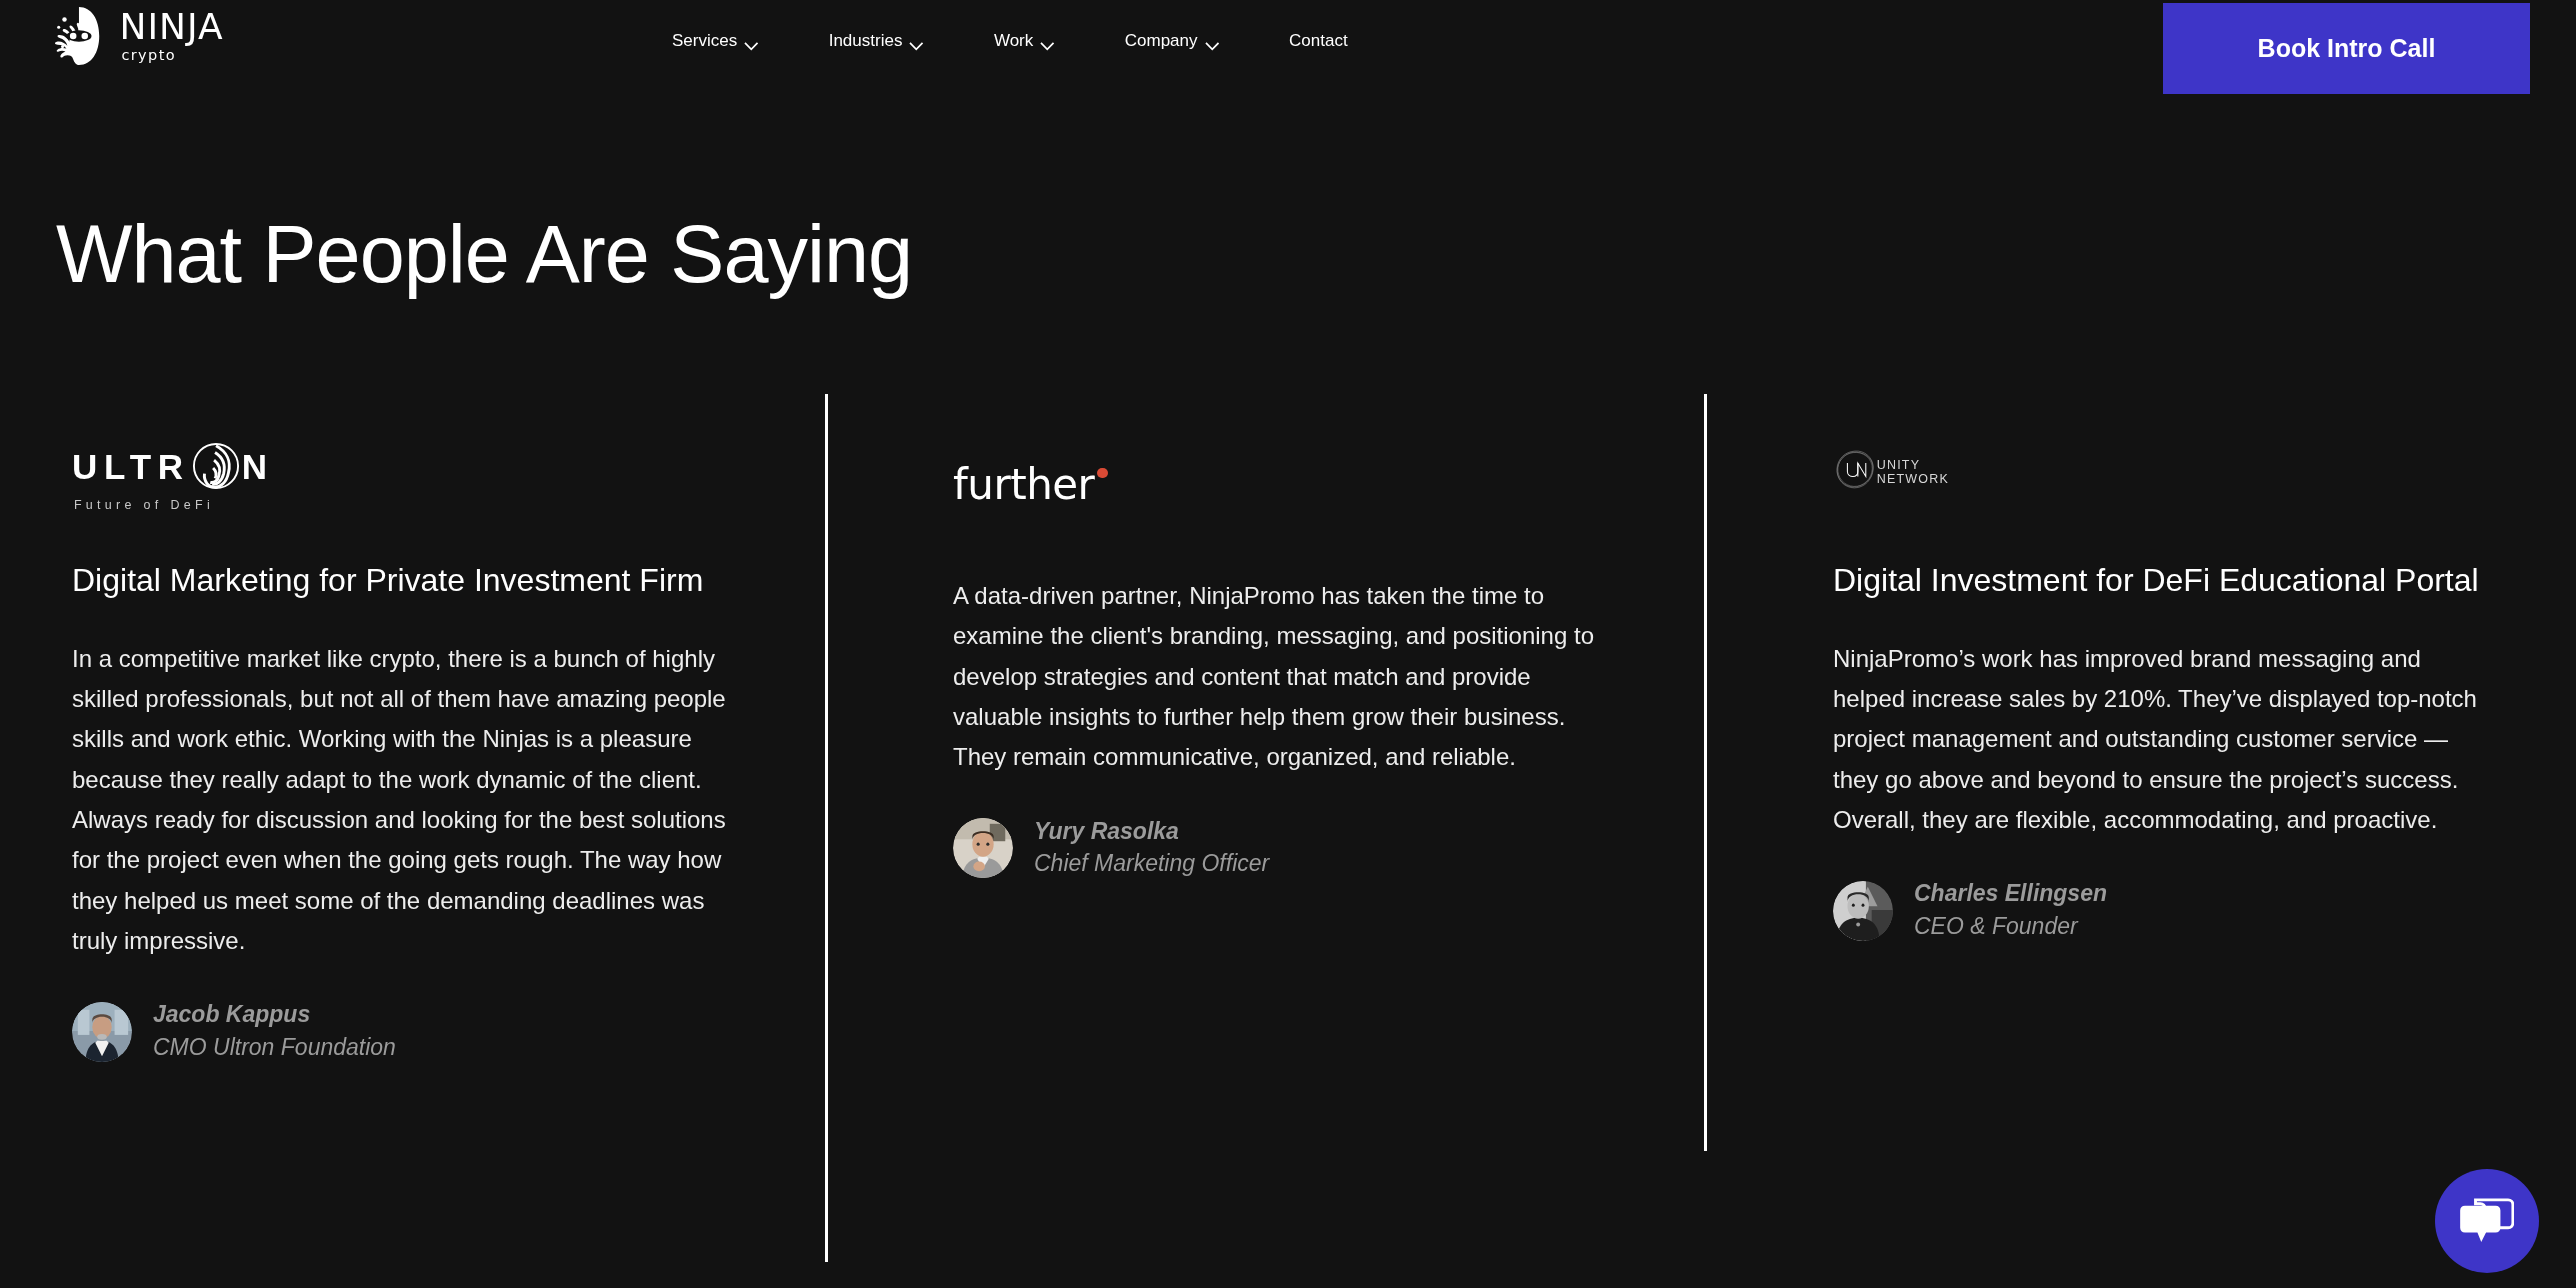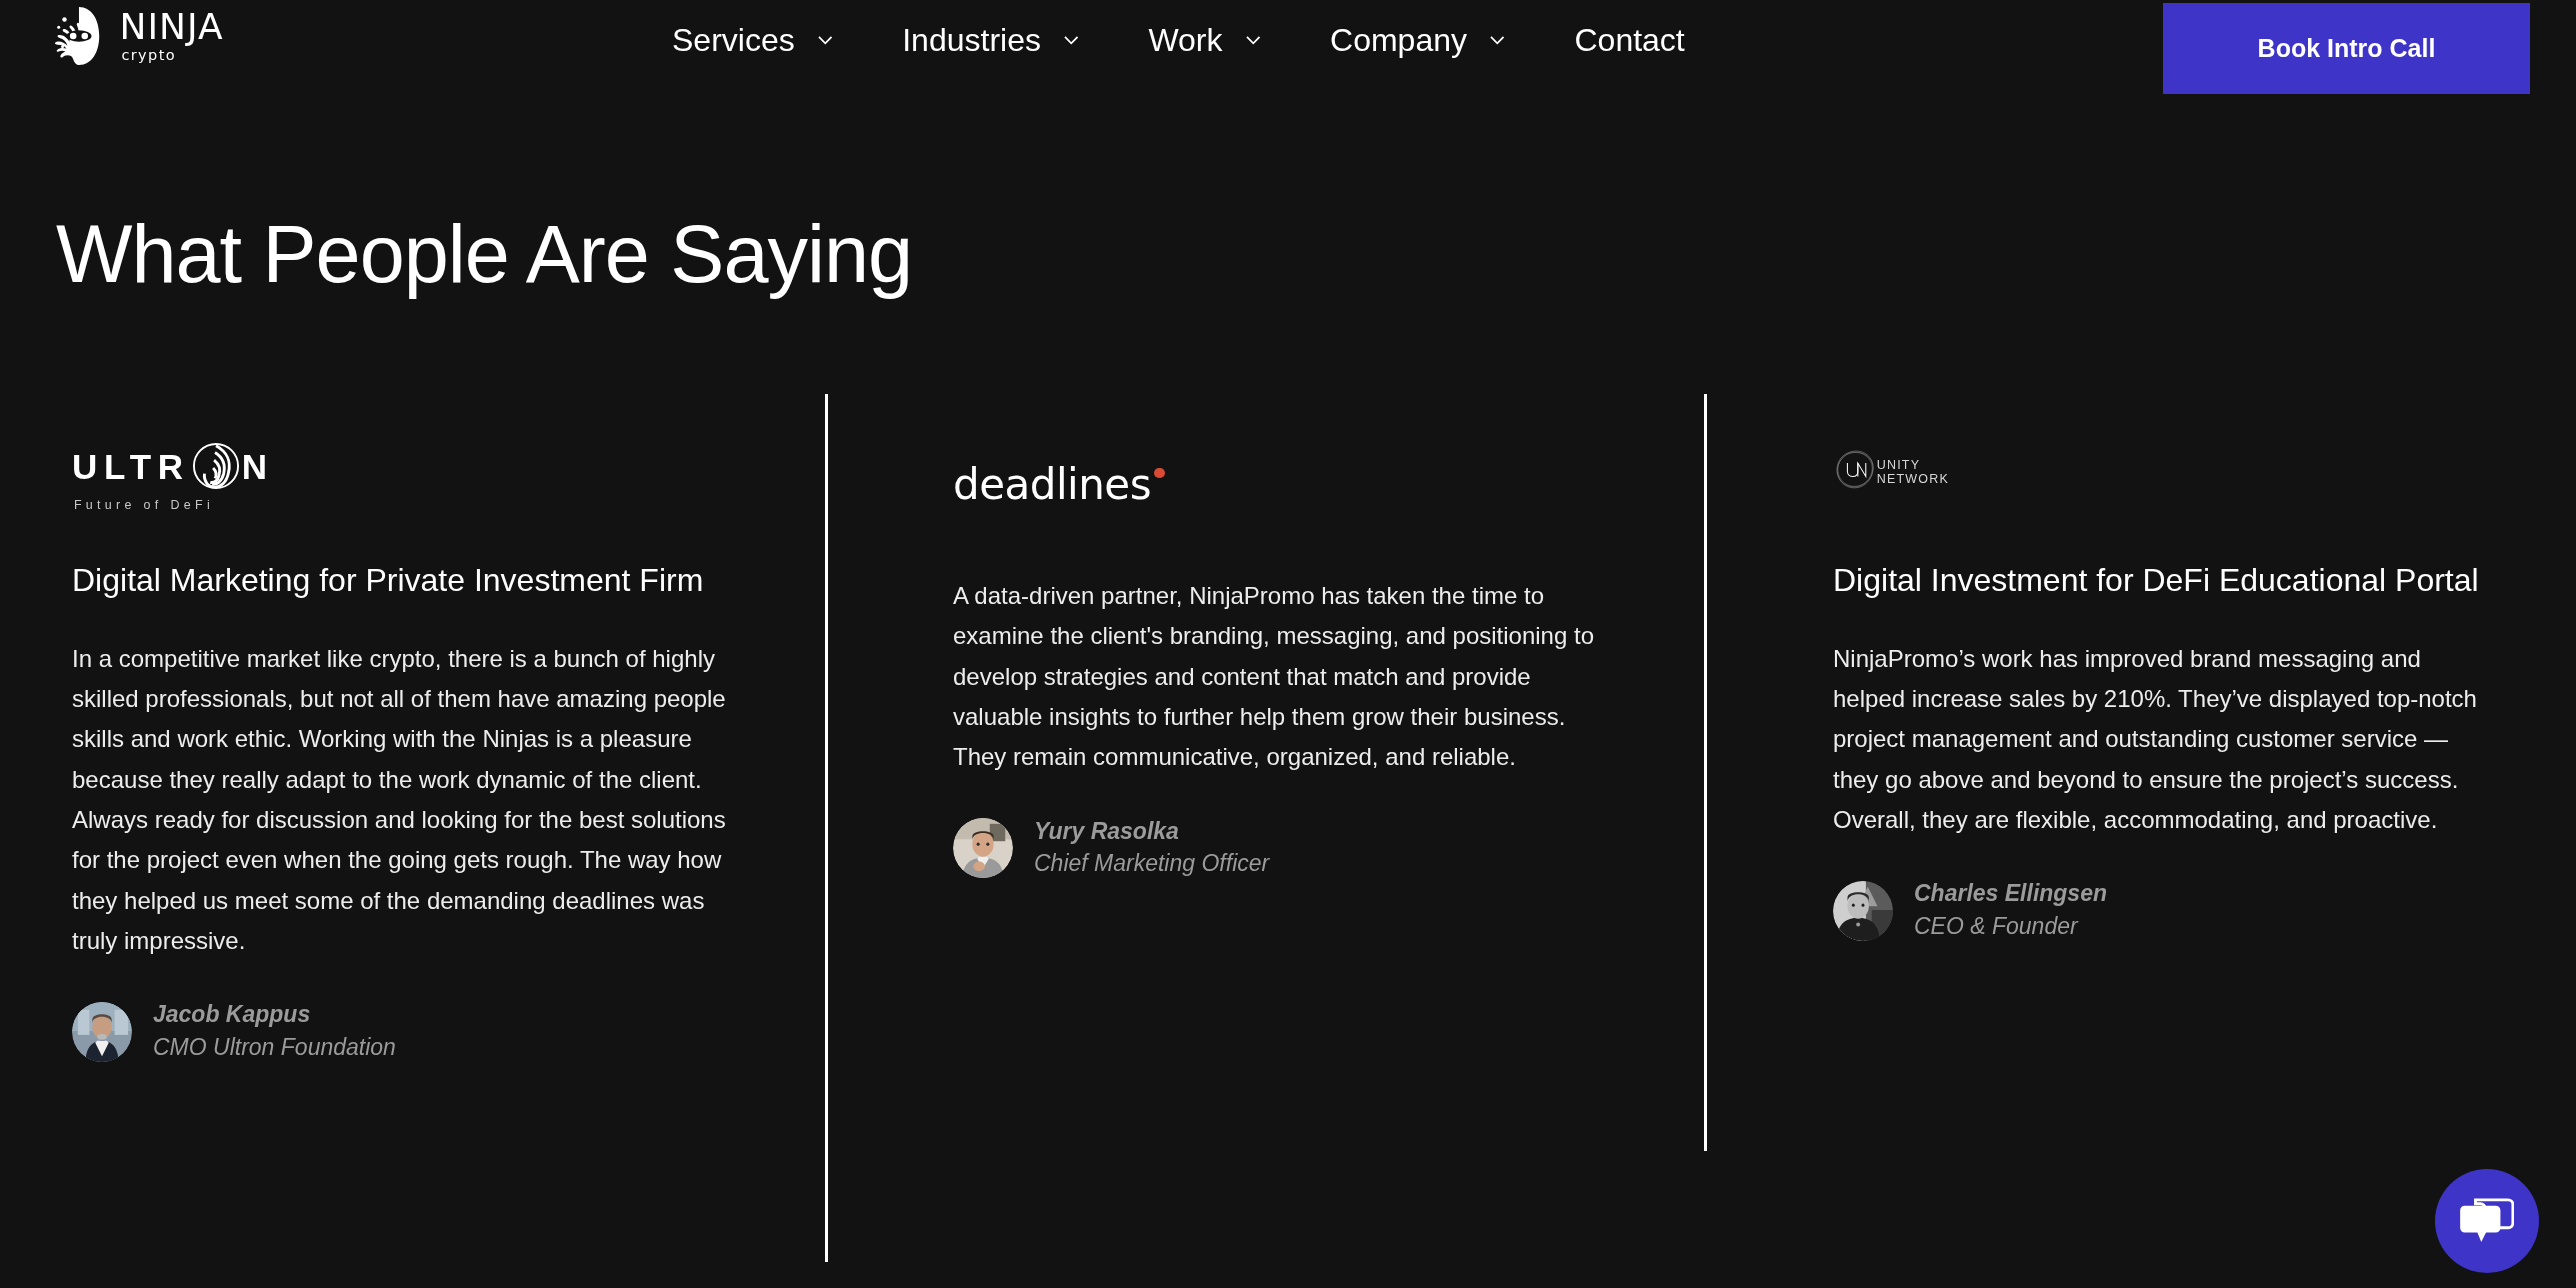--- a/index.html
+++ b/index.html
@@ -22,22 +22,22 @@
     font-size:36px; font-weight:400; color:#fff; letter-spacing:1px; line-height:1;
     font-family:"DejaVu Sans", sans-serif;
   }
   .logo-promo{
     font-size:14.5px; color:#fff; letter-spacing:1.4px; line-height:1; margin-top:2.9px; margin-left:1.9px;
     font-family:"DejaVu Sans", sans-serif;
   }
 
   .nav{ position:absolute; left:637px; top:0; height:81px; display:flex; align-items:center; gap:0; }
   .nav-item{
-    display:flex; align-items:center; gap:23px;
-    color:#fff; font-size:32px; font-weight:400;
+    display:flex; align-items:flex-end; gap:7px;
+    color:#fff; font-size:17px; font-weight:400;
     padding:0 35px; cursor:pointer; white-space:nowrap;
   }
   .chev{ width:14.5px; height:8.7px; display:block; }
   .chev svg{ display:block; }
 
   .cta{
     position:absolute; right:46px; top:2.9px;
     width:367px; height:91px; background:#3E35C8;
     display:flex; align-items:center; justify-content:center;
     color:#fff; font-size:25px; font-weight:700; cursor:pointer;
@@ -239,21 +239,21 @@
       <div class="attrib-txt">
         <div class="attrib-name">Jacob Kappus</div>
         <div class="attrib-role">CMO Ultron Foundation</div>
       </div>
     </div>
   </div>
 
   <div class="card c2">
     <div class="logo-slot">
       <div class="innowise">
-        <span class="innowise-t">deadlines</span>
+        <span class="innowise-t">further</span>
         <span class="innowise-dot"></span>
       </div>
     </div>
     <div class="card-body">A data-driven partner, NinjaPromo has taken the time to examine the client's branding, messaging, and positioning to develop strategies and content that match and provide valuable insights to further help them grow their business. They remain communicative, organized, and reliable.</div>
     <div class="attrib">
       <div class="avatar">
         <svg width="60" height="60" viewBox="0 0 62 62">
           <defs>
               <clipPath id="cl2">
                 <circle cx="31" cy="31" r="31"></circle>

